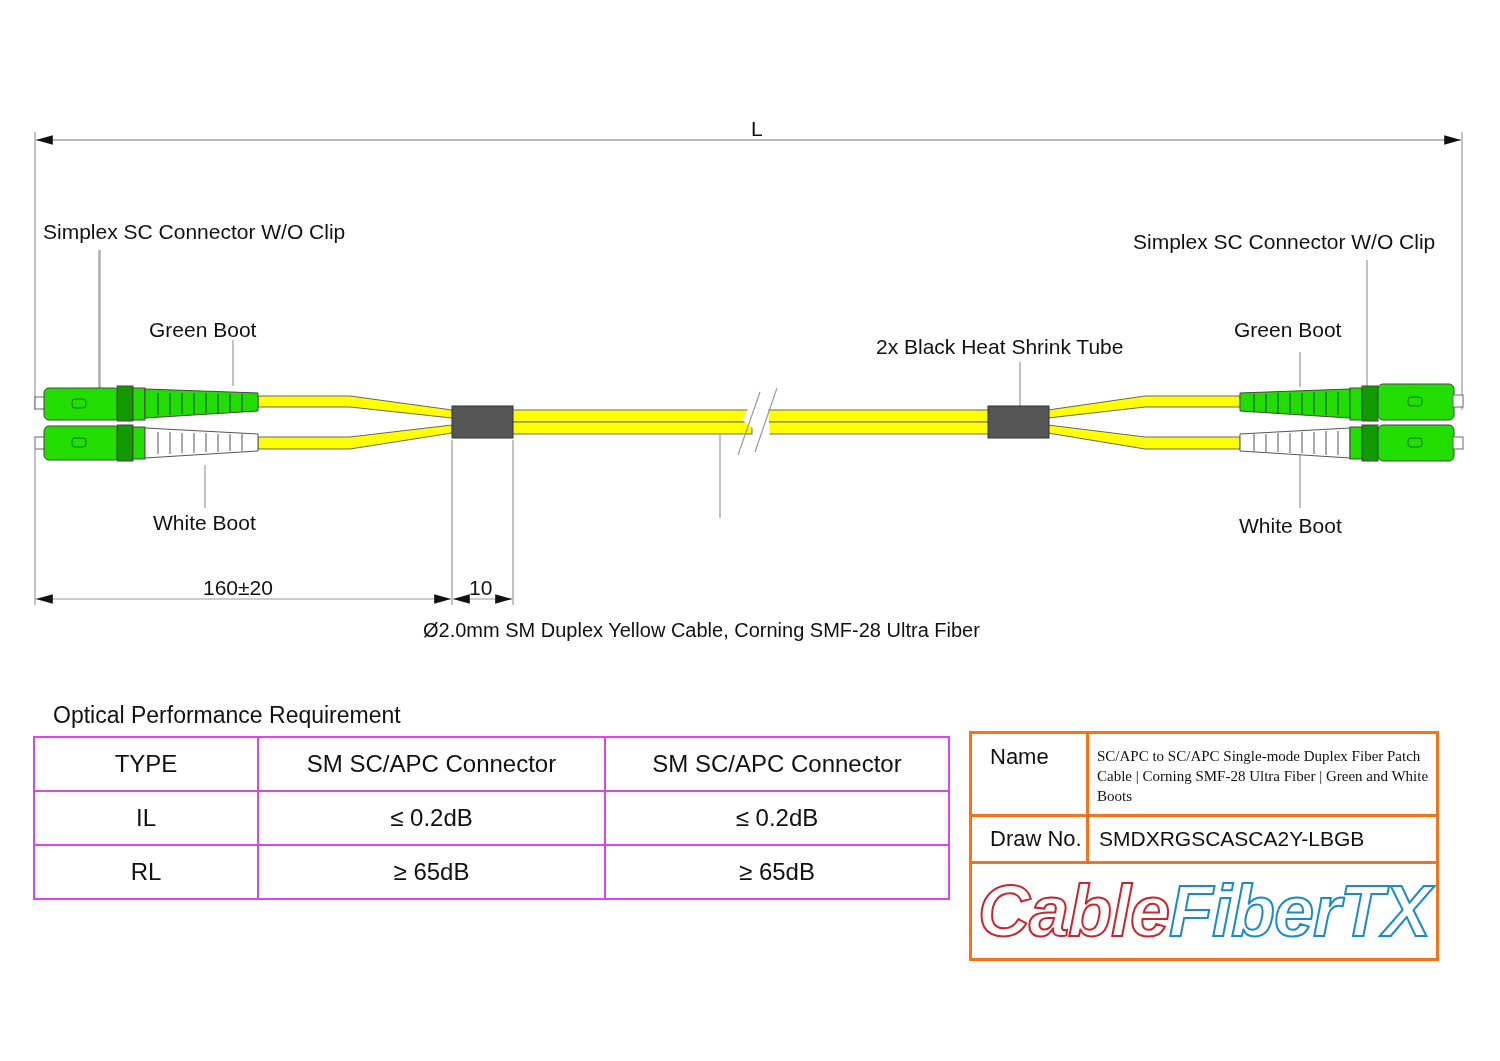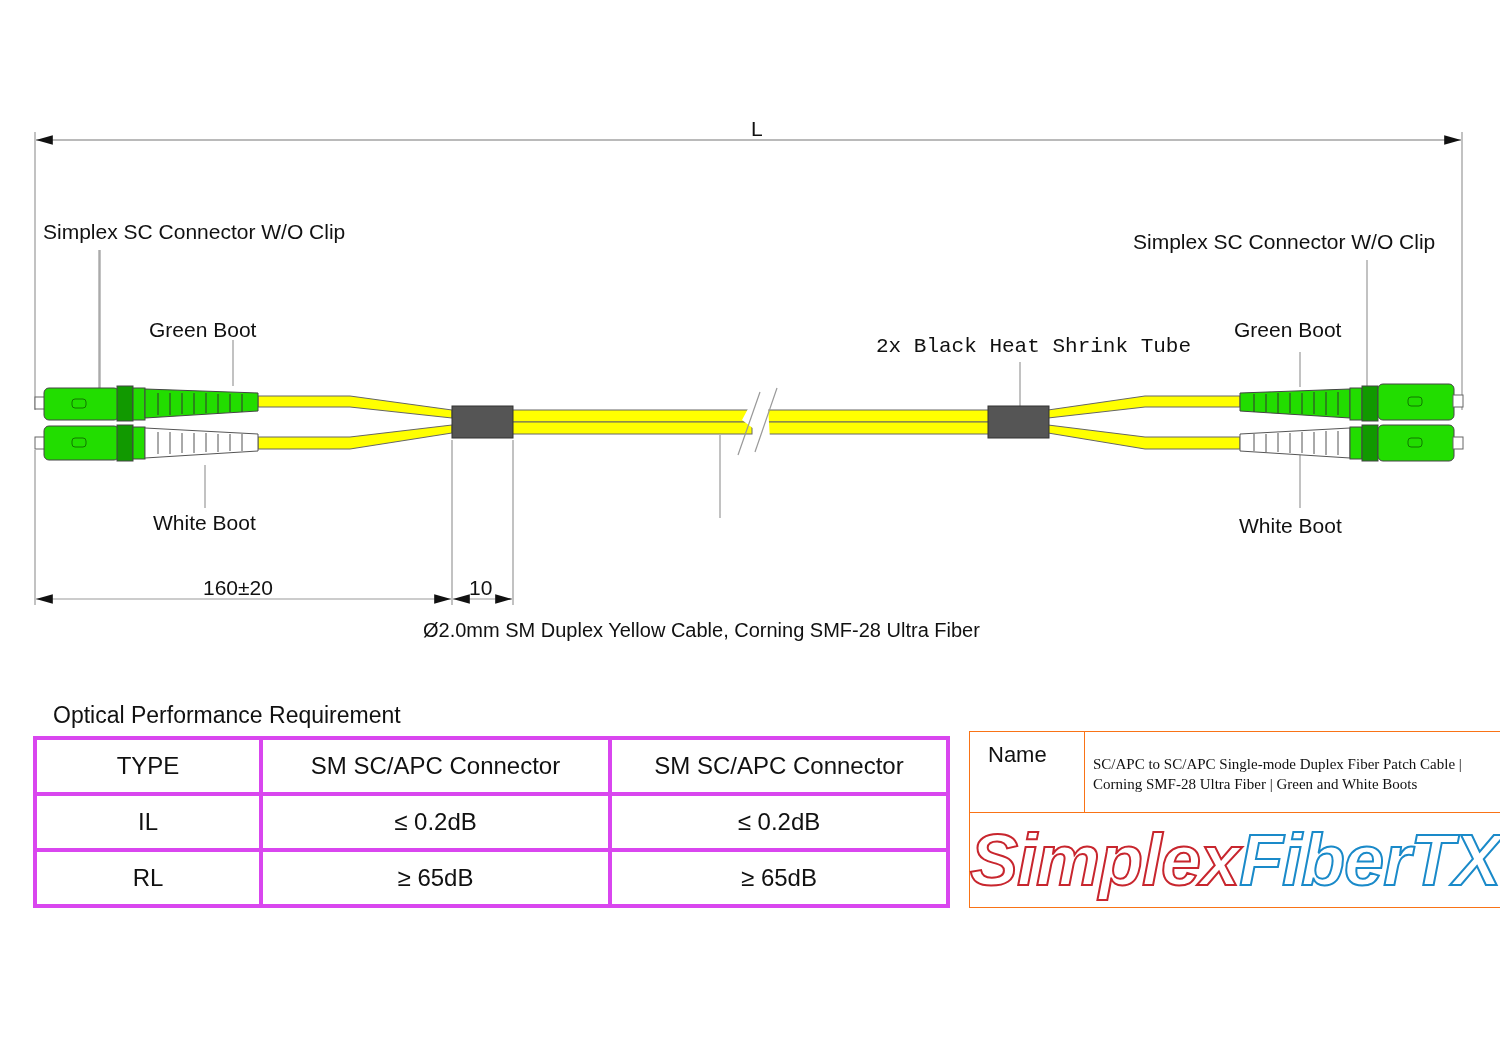--- a/index.html
+++ b/index.html
@@ -1,23 +1,23 @@
 <!DOCTYPE html>
 <html><head>
   <meta charset="utf-8">
   <style>
     html, body { margin: 0; padding: 0; background: #ffffff; }
     body { width: 1500px; height: 1061px; position: relative; overflow: hidden; font-family: "Liberation Sans", sans-serif; color: #111; }
     svg.drawing { position: absolute; left: 0; top: 0; }
     .lbl { position: absolute; font-size: 21px; white-space: nowrap; color: #111; }
     .section-title { position: absolute; left: 33px; top: 702px; font-size: 23px; margin-left: 20px; }
     table.perf { position: absolute; left: 33px; top: 736px; width: 917px; border-collapse: collapse; font-size: 24px; }
-    table.perf td { border: 4px solid #d946ef; text-align: center; height: 52px; padding: 0; }
+    table.perf td { border: 2px solid #d946ef; text-align: center; height: 52px; padding: 0; }
     table.info { position: absolute; left: 969px; top: 731px; width: 470px; border-collapse: collapse; }
-    table.info td { border: 1px solid #f97316; padding: 0; }
+    table.info td { border: 3px solid #f97316; padding: 0; }
     .info-key { font-size: 22px; padding-left: 18px !important; width: 96px; vertical-align: middle; }
     .info-name-val { font-family: "Liberation Serif", serif; font-size: 15px; line-height: 20px; padding: 8px 6px 4px 8px !important; }
     .info-draw-val { font-size: 21px; padding-left: 10px !important; height: 44px; }
     .logo-cell { height: 94px; text-align: center; }
     .logo { font-family: "Liberation Sans", sans-serif; font-style: italic; font-size: 72px; font-weight: bold; letter-spacing: -1px; }
     .logo .p1 { color: transparent; -webkit-text-stroke: 2px #c8262e; }
     .logo .p2 { color: transparent; -webkit-text-stroke: 2px #1a8ac9; }
   </style>
 </head>
 <body>
@@ -151,21 +151,21 @@
     <rect x="1408" y="438" width="14" height="9" rx="3" fill="none" stroke="#117700"></rect>
     <rect x="1453" y="437" width="10" height="12" fill="#fff" stroke="#666"></rect>
   </g>
 </svg>
 
 <div class="lbl" style="left:751px; top:117px;">L</div>
 <div class="lbl" style="left:43px; top:220px;">Simplex SC Connector W/O Clip</div>
 <div class="lbl" style="left:1133px; top:230px;">Simplex SC Connector W/O Clip</div>
 <div class="lbl" style="left:149px; top:318px;">Green Boot</div>
 <div class="lbl" style="left:1234px; top:318px;">Green Boot</div>
-<div class="lbl" style="left:876px; top:335px;font-family:Liberation Mono, monospace;">2x Black Heat Shrink Tube</div>
+<div class="lbl" style="left:876px; top:335px;">2x Black Heat Shrink Tube</div>
 <div class="lbl" style="left:153px; top:511px;">White Boot</div>
 <div class="lbl" style="left:1239px; top:514px;">White Boot</div>
 <div class="lbl" style="left:203px; top:576px;">160±20</div>
 <div class="lbl" style="left:469px; top:576px;">10</div>
 <div class="lbl" style="left:423px; top:619px; font-size:20px;text-align:right;">Ø2.0mm SM Duplex Yellow Cable, Corning SMF-28 Ultra Fiber</div>
 
 <div class="section-title">Optical Performance Requirement</div>
 <table class="perf">
   <tbody>
       <tr>
@@ -186,18 +186,22 @@
 </tbody>
   </table>
 
 <table class="info">
   <tbody>
       <tr>
     <td class="info-key" style="height:70px; vertical-align:top; padding-top:10px !important;">Name</td>
     <td class="info-name-val">SC/APC to SC/APC Single-mode Duplex Fiber Patch Cable | Corning SMF-28 Ultra Fiber | Green and White Boots</td>
   </tr>
   <tr>
+    <td class="info-key">Draw No.</td>
+    <td class="info-draw-val">SMDXRGSCASCA2Y-LBGB</td>
+  </tr>
+  <tr>
     <td colspan="2" class="logo-cell">
-      <span class="logo"><span class="p1">Simplex</span><span class="p2">FiberTX</span></span>
+      <span class="logo"><span class="p1">Cable</span><span class="p2">FiberTX</span></span>
     </td>
   </tr>
 </tbody>
   </table>
 
 </body></html>

